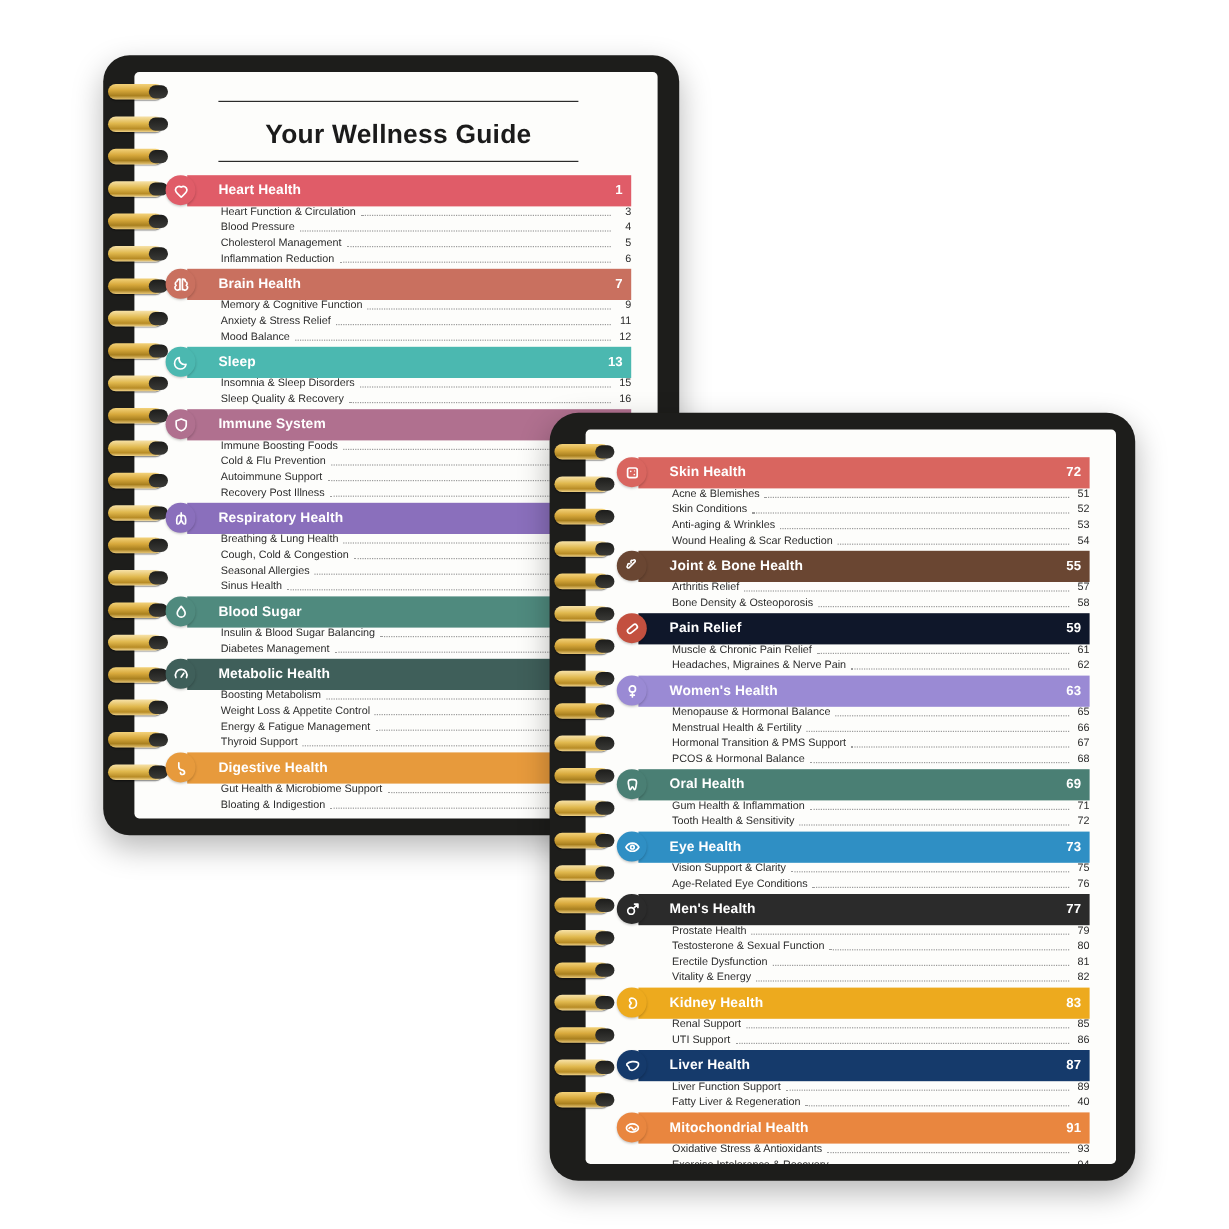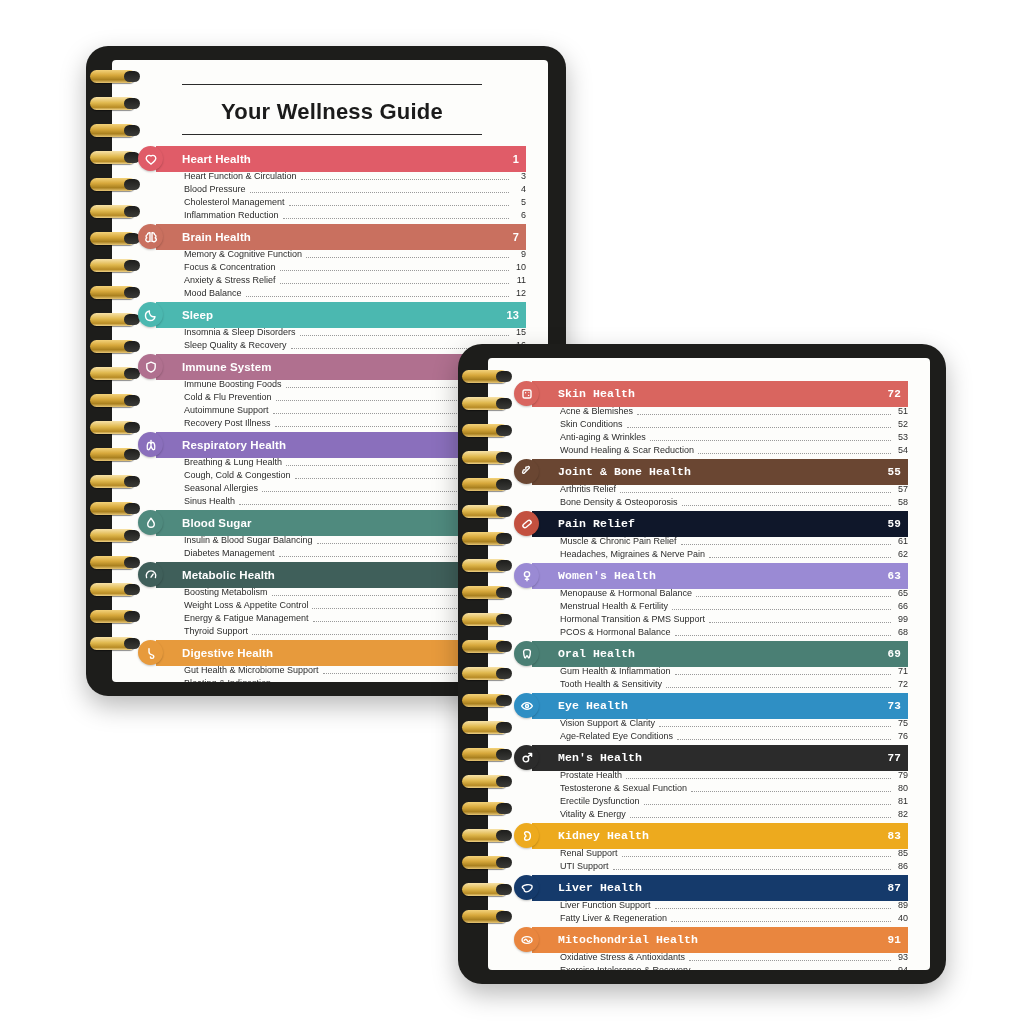--- a/index.html
+++ b/index.html
@@ -100,21 +100,21 @@
   .item .dots{
     flex:1;
     border-bottom:1px dotted #9a9a9a;
     margin:0 4px 3px 4px;
     height:8px;
   }
   .item .num{font-size:9px;color:#2c2c2c;min-width:13px;text-align:right;}
 
   
   #book-right .item{font-size:9px;}
-  #book-right .sec-bar{font-size:11.5px;font-family:Liberation Mono, monospace;}
+  #book-right .sec-bar{font-size:11.5px;}
 </style>
 </head>
 <body>
 
 <div class="stage">
 
   <div class="book" id="book-left">
     <div class="page">
       <div class="page-inner">
         <div class="title">Your Wellness Guide</div>
@@ -165,25 +165,20 @@
                 <div class="sec-bar" style="background: rgb(201, 112, 95);">
                   <span>Brain Health</span>
                   <span class="pg">7</span>
                 </div>
               </div>
               <div class="items">
                 <div class="item">
                   <span class="nm">Memory &amp; Cognitive Function</span>
                   <span class="dots"></span>
                   <span class="num">9</span>
-                </div>
-                <div class="item">
-                  <span class="nm">Focus &amp; Concentration</span>
-                  <span class="dots"></span>
-                  <span class="num">10</span>
                 </div>
                 <div class="item">
                   <span class="nm">Anxiety &amp; Stress Relief</span>
                   <span class="dots"></span>
                   <span class="num">11</span>
                 </div>
                 <div class="item">
                   <span class="nm">Mood Balance</span>
                   <span class="dots"></span>
                   <span class="num">12</span>
@@ -514,21 +509,21 @@
                   <span class="num">65</span>
                 </div>
                 <div class="item">
                   <span class="nm">Menstrual Health &amp; Fertility</span>
                   <span class="dots"></span>
                   <span class="num">66</span>
                 </div>
                 <div class="item">
                   <span class="nm">Hormonal Transition &amp; PMS Support</span>
                   <span class="dots"></span>
-                  <span class="num">99</span>
+                  <span class="num">67</span>
                 </div>
                 <div class="item">
                   <span class="nm">PCOS &amp; Hormonal Balance</span>
                   <span class="dots"></span>
                   <span class="num">68</span>
                 </div>
               </div>
             </div>
             <div class="sec">
               <div class="sec-head">

